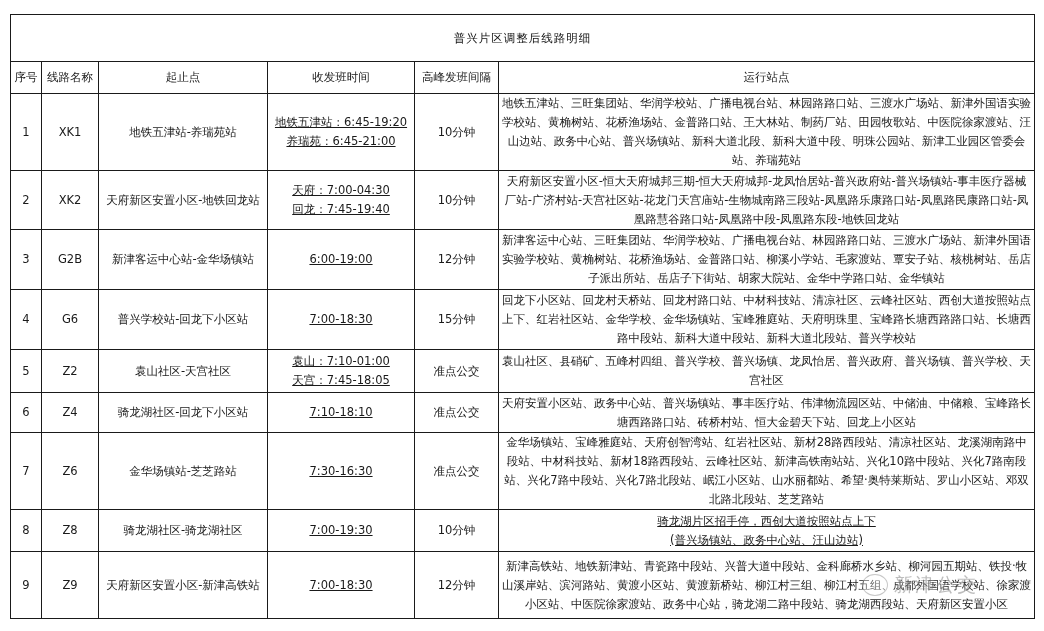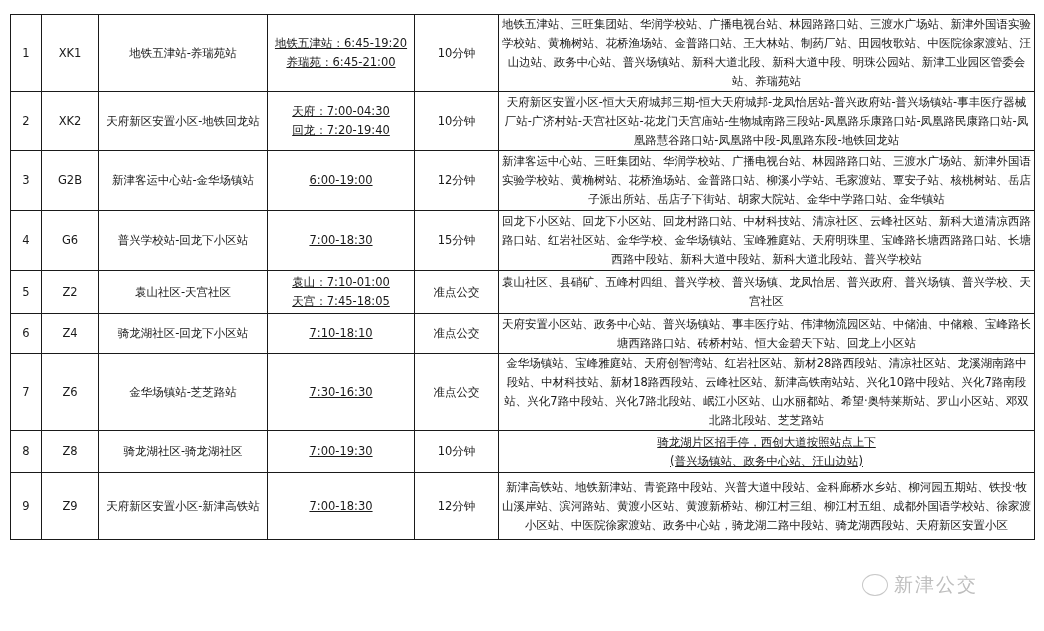--- a/index.html
+++ b/index.html
@@ -27,40 +27,51 @@
 <table class="routes">
   <colgroup>
     <col style="width:31px">
       <col style="width:57px">
       <col style="width:169px">
     <col style="width:147px">
       <col style="width:84px">
       <col style="width:536px">
   </colgroup>
   <thead>
+    <tr>
+      <th class="title-cell" colspan="6">普兴片区调整后线路明细</th>
+    </tr>
+    <tr class="head-row">
+      <th>序号</th>
+      <th>线路名称</th>
+      <th>起止点</th>
+      <th>收发班时间</th>
+      <th>高峰发班间隔</th>
+      <th>运行站点</th>
+    </tr>
   </thead>
   <tbody>
     <tr style="height:76px">
       <td>1</td>
       <td>XK1</td>
       <td>地铁五津站-养瑞苑站</td>
       <td>
         <span class="line">地铁五津站：6:45-19:20</span>
         <span class="line">养瑞苑：6:45-21:00</span>
       </td>
       <td>10分钟</td>
       <td class="stops">地铁五津站、三旺集团站、华润学校站、广播电视台站、林园路路口站、三渡水广场站、新津外国语实验学校站、黄桷树站、花桥渔场站、金普路口站、王大林站、制药厂站、田园牧歌站、中医院徐家渡站、汪山边站、政务中心站、普兴场镇站、新科大道北段、新科大道中段、明珠公园站、新津工业园区管委会站、养瑞苑站</td>
     </tr>
     <tr style="height:59px">
       <td>2</td>
       <td>XK2</td>
       <td>天府新区安置小区-地铁回龙站</td>
       <td>
         <span class="line">天府：7:00-04:30</span>
-        <span class="line">回龙：7:20-19:40</span>
+        <span class="line">回龙：7:45-19:40</span>
       </td>
       <td>10分钟</td>
       <td class="stops">天府新区安置小区-恒大天府城邦三期-恒大天府城邦-龙凤怡居站-普兴政府站-普兴场镇站-事丰医疗器械厂站-广济村站-天宫社区站-花龙门天宫庙站-生物城南路三段站-凤凰路乐康路口站-凤凰路民康路口站-凤凰路慧谷路口站-凤凰路中段-凤凰路东段-地铁回龙站</td>
     </tr>
     <tr style="height:60px">
       <td>3</td>
       <td>G2B</td>
       <td>新津客运中心站-金华场镇站</td>
       <td>
         <span class="line">6:00-19:00</span>
@@ -69,21 +80,21 @@
       <td class="stops">新津客运中心站、三旺集团站、华润学校站、广播电视台站、林园路路口站、三渡水广场站、新津外国语实验学校站、黄桷树站、花桥渔场站、金普路口站、柳溪小学站、毛家渡站、覃安子站、核桃树站、岳店子派出所站、岳店子下街站、胡家大院站、金华中学路口站、金华镇站</td>
     </tr>
     <tr style="height:60px">
       <td>4</td>
       <td>G6</td>
       <td>普兴学校站-回龙下小区站</td>
       <td>
         <span class="line">7:00-18:30</span>
       </td>
       <td>15分钟</td>
-      <td class="stops">回龙下小区站、回龙下小区站、回龙村路口站、中材科技站、清凉社区、云峰社区站、新科大道清凉西路路口站、红岩社区站、金华学校、金华场镇站、宝峰雅庭站、天府明珠里、宝峰路长塘西路路口站、长塘西路中段站、新科大道中段站、新科大道北段站、普兴学校站</td>
+      <td class="stops">回龙下小区站、回龙村天桥站、回龙村路口站、中材科技站、清凉社区、云峰社区站、西创大道按照站点上下、红岩社区站、金华学校、金华场镇站、宝峰雅庭站、天府明珠里、宝峰路长塘西路路口站、长塘西路中段站、新科大道中段站、新科大道北段站、普兴学校站</td>
     </tr>
     <tr style="height:43px">
       <td>5</td>
       <td>Z2</td>
       <td>袁山社区-天宫社区</td>
       <td>
         <span class="line">袁山：7:10-01:00</span>
         <span class="line">天宫：7:45-18:05</span>
       </td>
       <td>准点公交</td>

